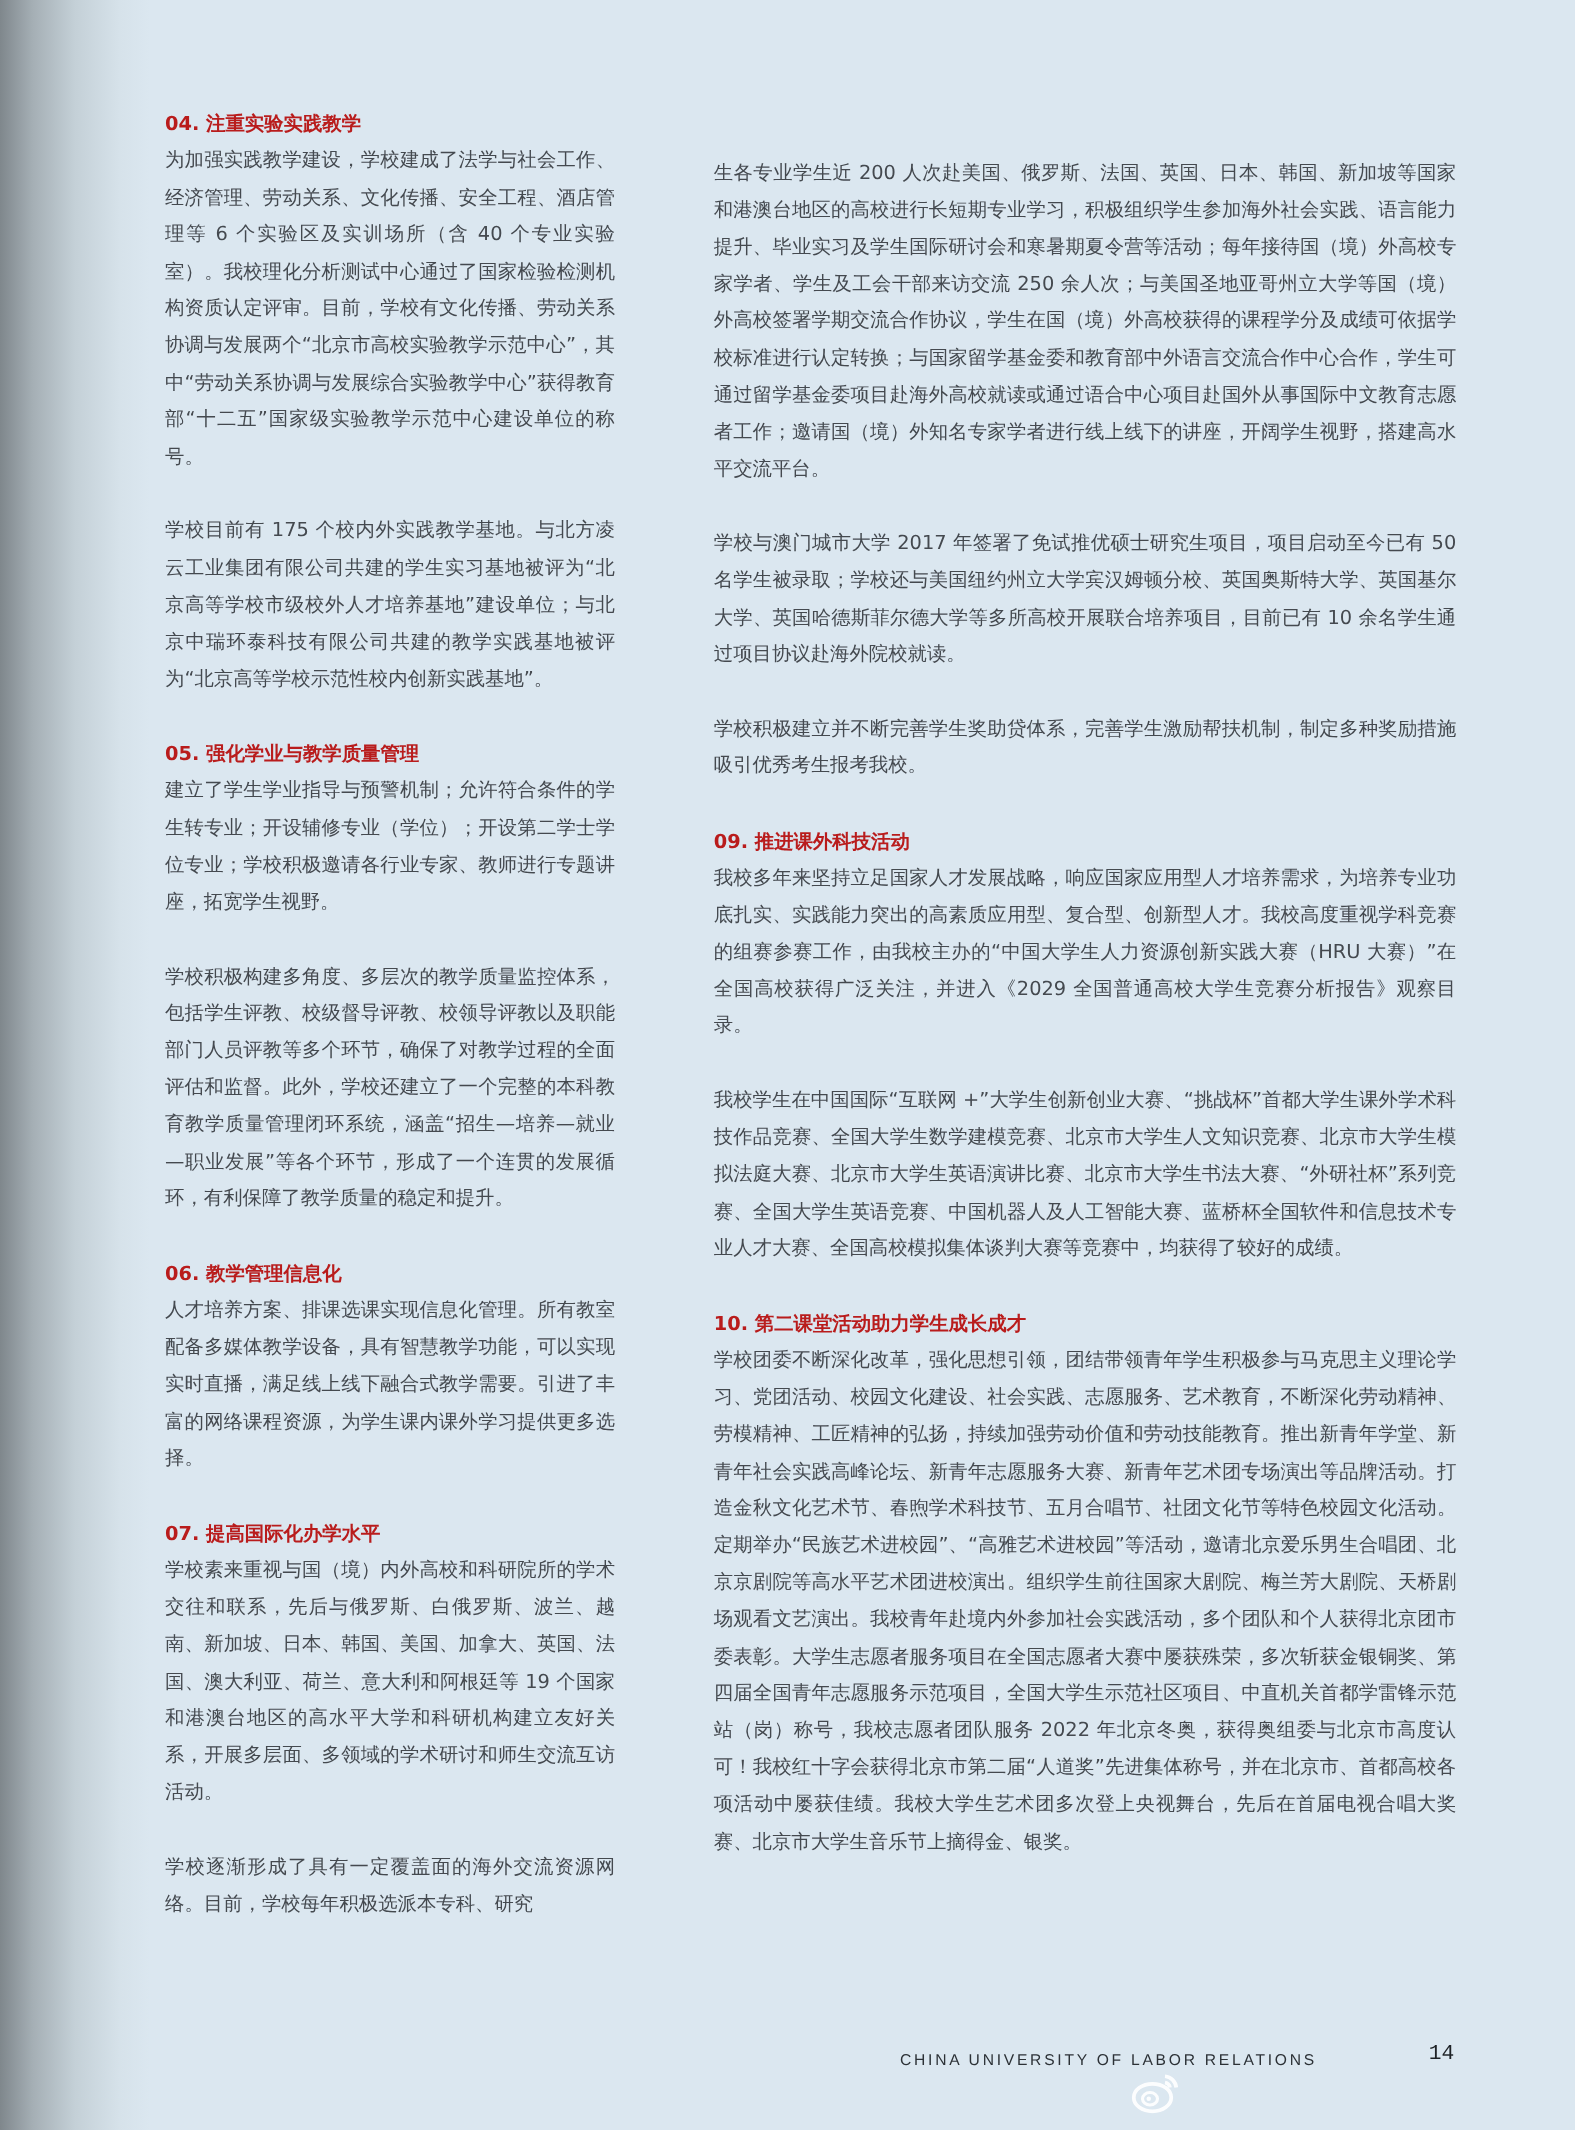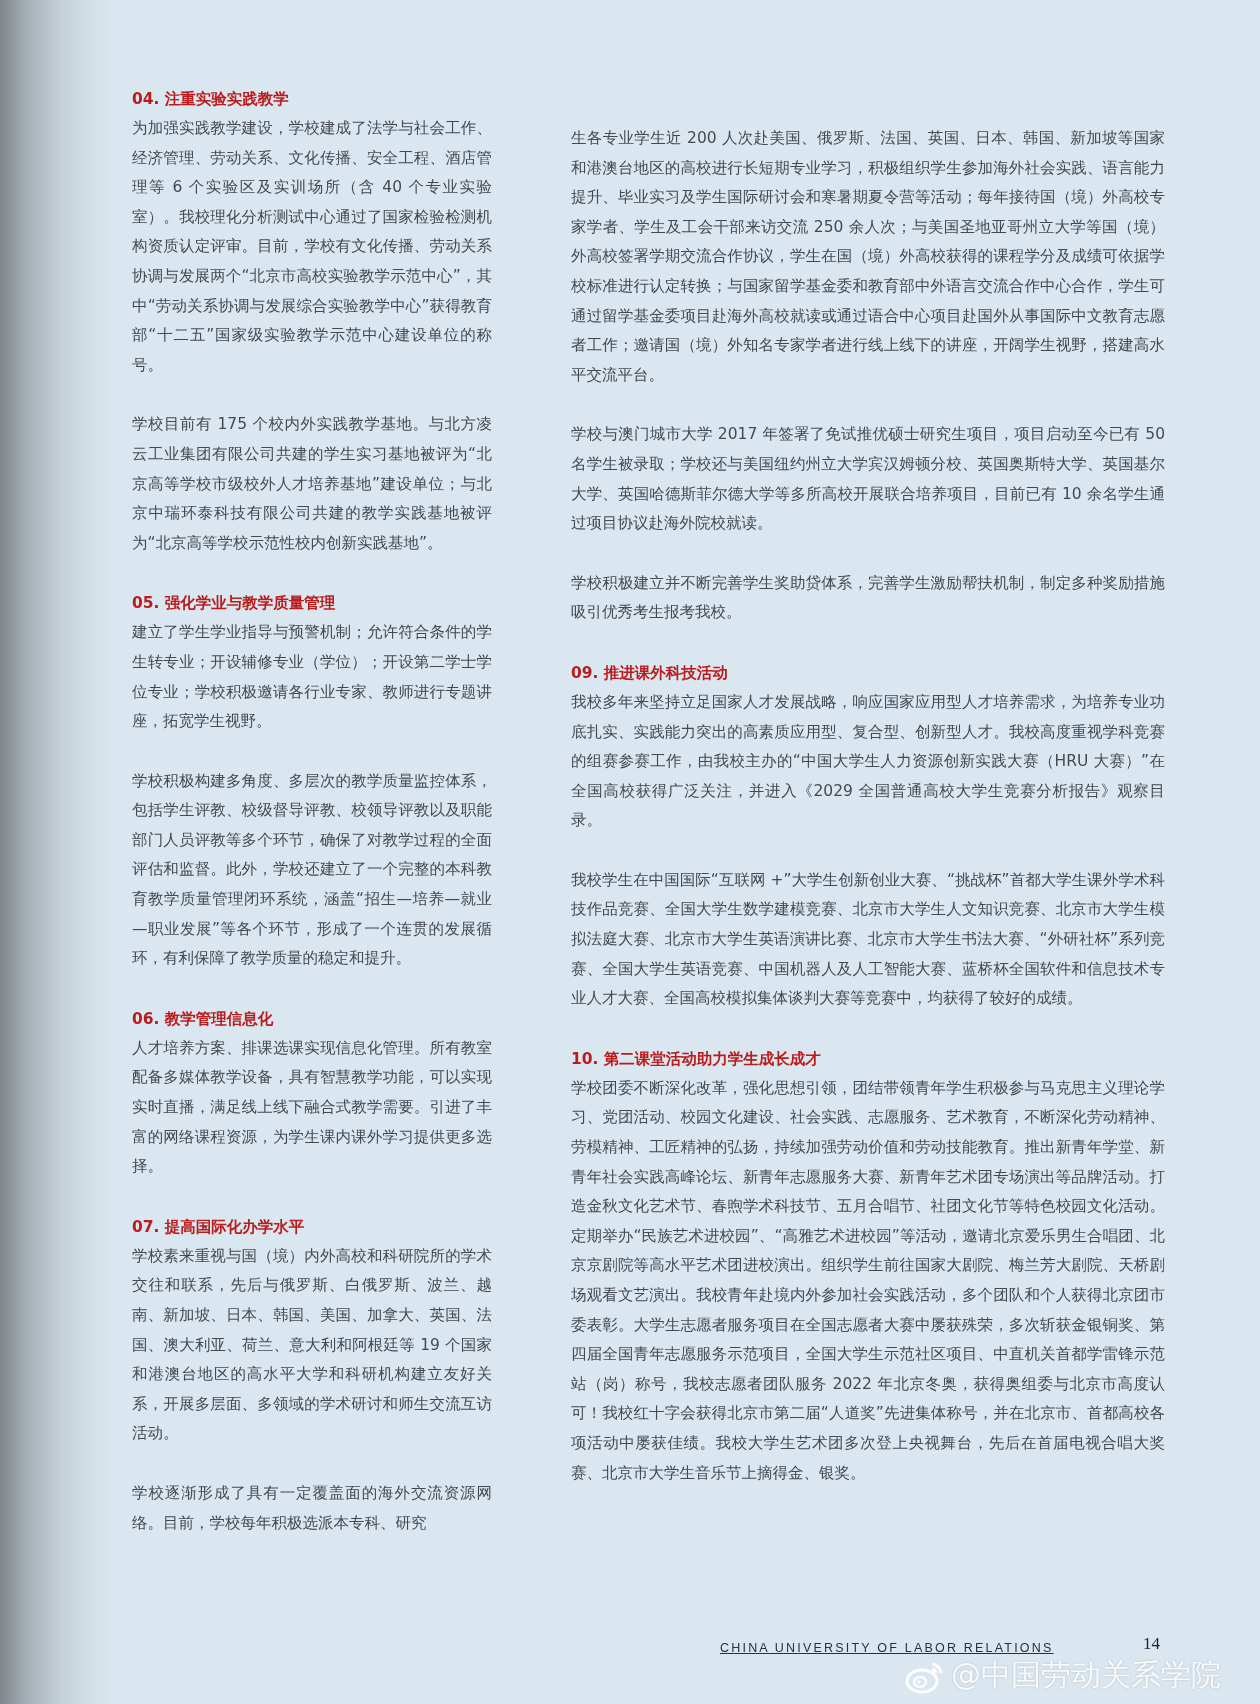--- a/index.html
+++ b/index.html
@@ -44,27 +44,26 @@
     .section { margin: 0; }
     .section .para { margin-bottom: 30px; }
     .footer-text {
       position: absolute;
       left: 720px;
       top: 1641px;
       font-family: "Liberation Sans", sans-serif;
       font-size: 12.5px;
       letter-spacing: 2.2px;
       color: #2c3136;
-      text-decoration: underline;
     }
     .page-number {
       position: absolute;
       left: 1143px;
       top: 1634px;
-      font-family: Liberation Serif, serif;
+      font-family: Liberation Mono, monospace;
       font-size: 17px;
       color: #1f2327;
     }
     .watermark {
       position: absolute;
       left: 905px;
       top: 1655px;
       display: flex;
       align-items: center;
       gap: 6px;
@@ -129,14 +128,13 @@
 <div class="watermark">
   <span class="weibo-icon">
     <svg width="40" height="36" viewBox="0 0 40 36">
       <ellipse cx="17" cy="23" rx="15" ry="11" fill="none" stroke="rgba(255,255,255,0.92)" stroke-width="3"></ellipse>
       <ellipse cx="15" cy="24" rx="6" ry="5" fill="none" stroke="rgba(255,255,255,0.92)" stroke-width="2.5"></ellipse>
       <circle cx="14" cy="24" r="1.8" fill="rgba(255,255,255,0.92)"></circle>
       <path d="M27 6 A10 10 0 0 1 36 15" fill="none" stroke="rgba(255,255,255,0.92)" stroke-width="3"></path>
       <path d="M27 11 A5 5 0 0 1 31 15" fill="none" stroke="rgba(255,255,255,0.92)" stroke-width="3"></path>
     </svg>
   </span>
-  <span>@中国劳动关系学院</span>
 </div>
 
 </body></html>

